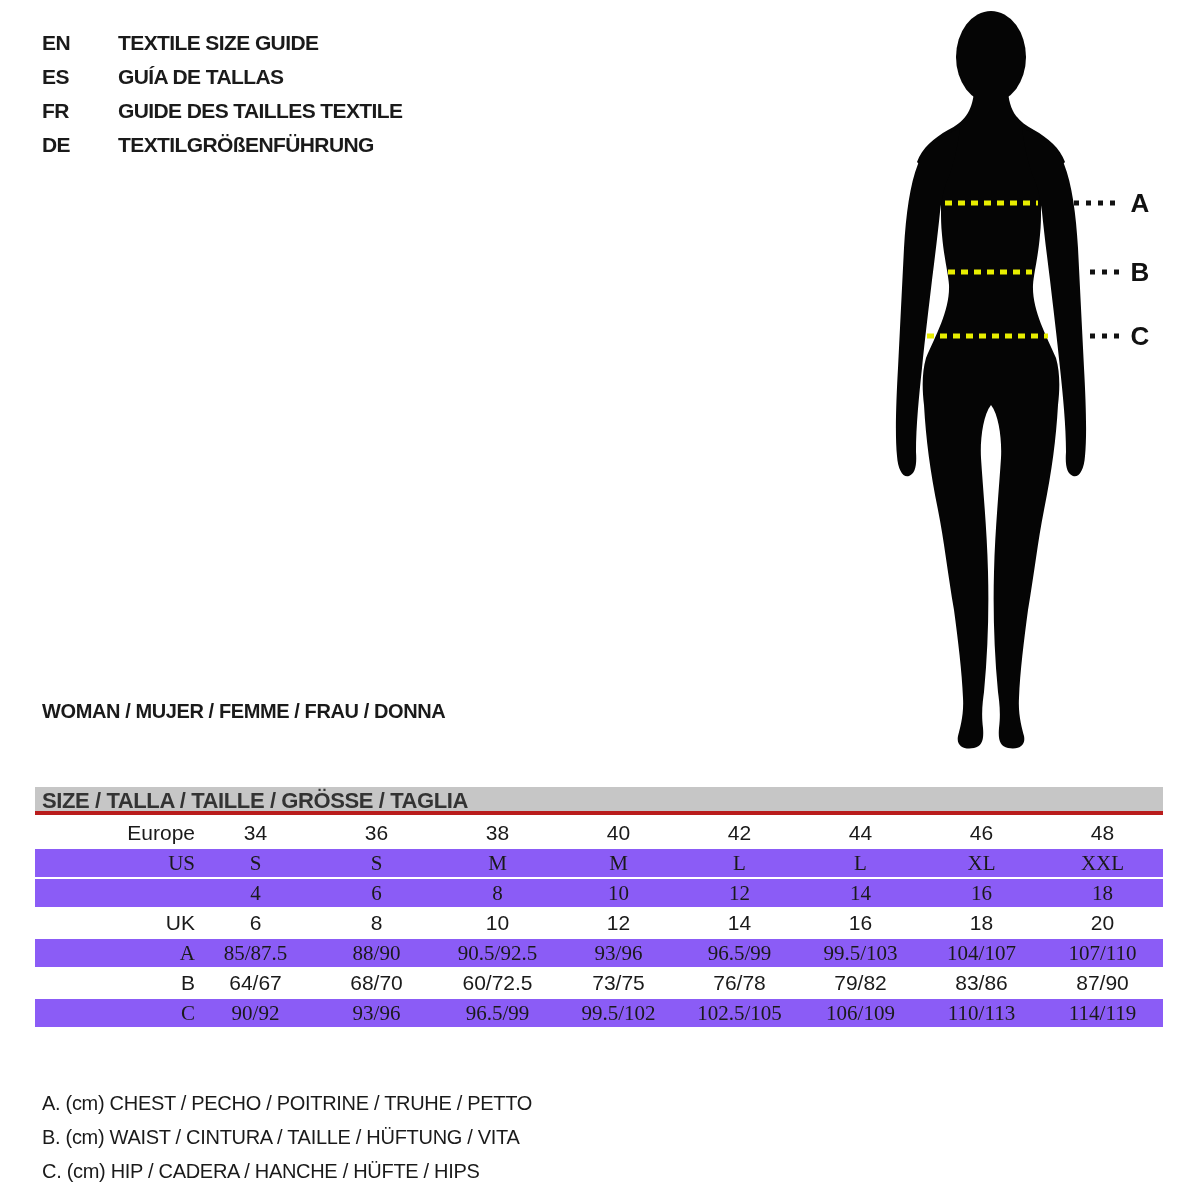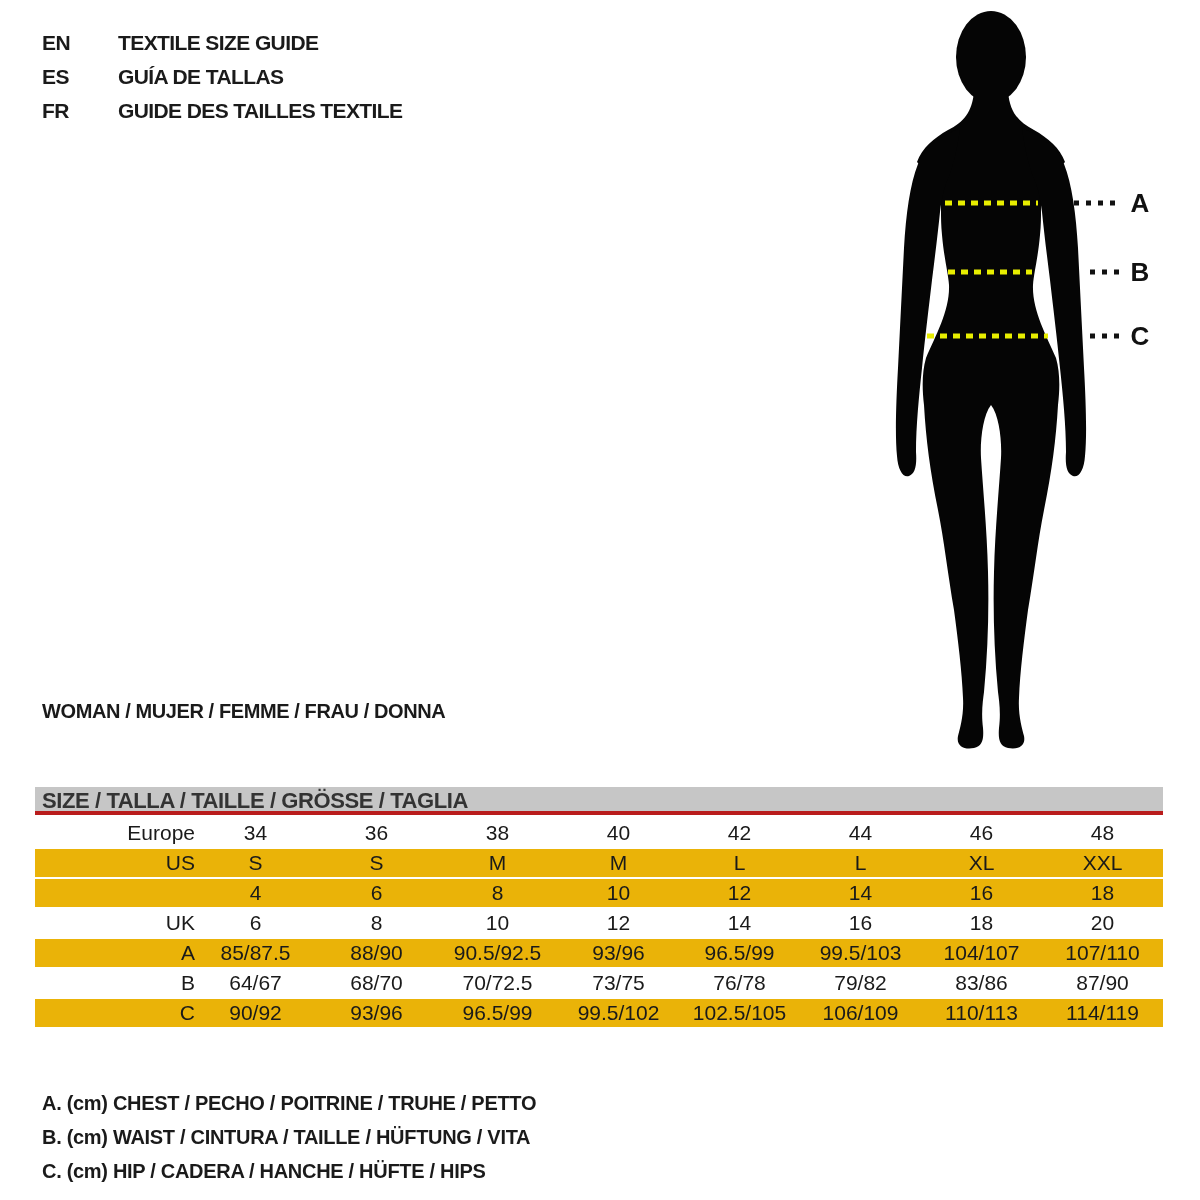--- a/index.html
+++ b/index.html
@@ -43,46 +43,50 @@
   table.size-table {
     width:100%; border-collapse:collapse; table-layout:fixed;
     margin-top:3px; font-size:21px; color:#1a1a1a;
   }
   table.size-table td {
     height:30px; text-align:center; padding:0;
     border-bottom:2px solid #ffffff; white-space:nowrap;
   }
   table.size-table td.label-cell { text-align:right; padding-left:7px; }
   table.size-table col.label-col { width:160px; }
-  table.size-table tr.shaded { background:#eab308; }
+  table.size-table tr.shaded { background:#8b5cf6;font-family:Liberation Serif, serif; }
 
   
   .legend { position:absolute; left:42px; top:1086px; }
   .legend-line {
-    font-size:20px; font-weight:bold; line-height:34px;
+    font-size:20px; font-weight:normal; line-height:34px;
     letter-spacing:-0.3px; white-space:nowrap;
   }
 </style>
 </head>
 <body>
 
 <div class="page">
 
   <div class="lang-list">
     <div class="lang-row">
       <span class="lang-code">EN</span>
       <span class="lang-label">TEXTILE SIZE GUIDE</span>
     </div>
     <div class="lang-row">
       <span class="lang-code">ES</span>
       <span class="lang-label">GUÍA DE TALLAS</span>
     </div>
     <div class="lang-row">
       <span class="lang-code">FR</span>
       <span class="lang-label">GUIDE DES TAILLES TEXTILE</span>
+    </div>
+    <div class="lang-row">
+      <span class="lang-code">DE</span>
+      <span class="lang-label">TEXTILGRÖßENFÜHRUNG</span>
     </div>
   </div>
 
   <div class="figure">
     <svg viewBox="0 0 340 760" width="340" height="760" aria-hidden="true">
 
       <ellipse cx="131" cy="57" rx="35" ry="46" fill="#050505"></ellipse>
 
       <path fill="#050505" d="
         M 114 92
@@ -234,21 +238,21 @@
             <td>93/96</td>
             <td>96.5/99</td>
             <td>99.5/103</td>
             <td>104/107</td>
             <td>107/110</td>
           </tr>
           <tr>
             <td class="label-cell">B</td>
             <td>64/67</td>
             <td>68/70</td>
-            <td>70/72.5</td>
+            <td>60/72.5</td>
             <td>73/75</td>
             <td>76/78</td>
             <td>79/82</td>
             <td>83/86</td>
             <td>87/90</td>
           </tr>
           <tr class="shaded">
             <td class="label-cell">C</td>
             <td>90/92</td>
             <td>93/96</td>

